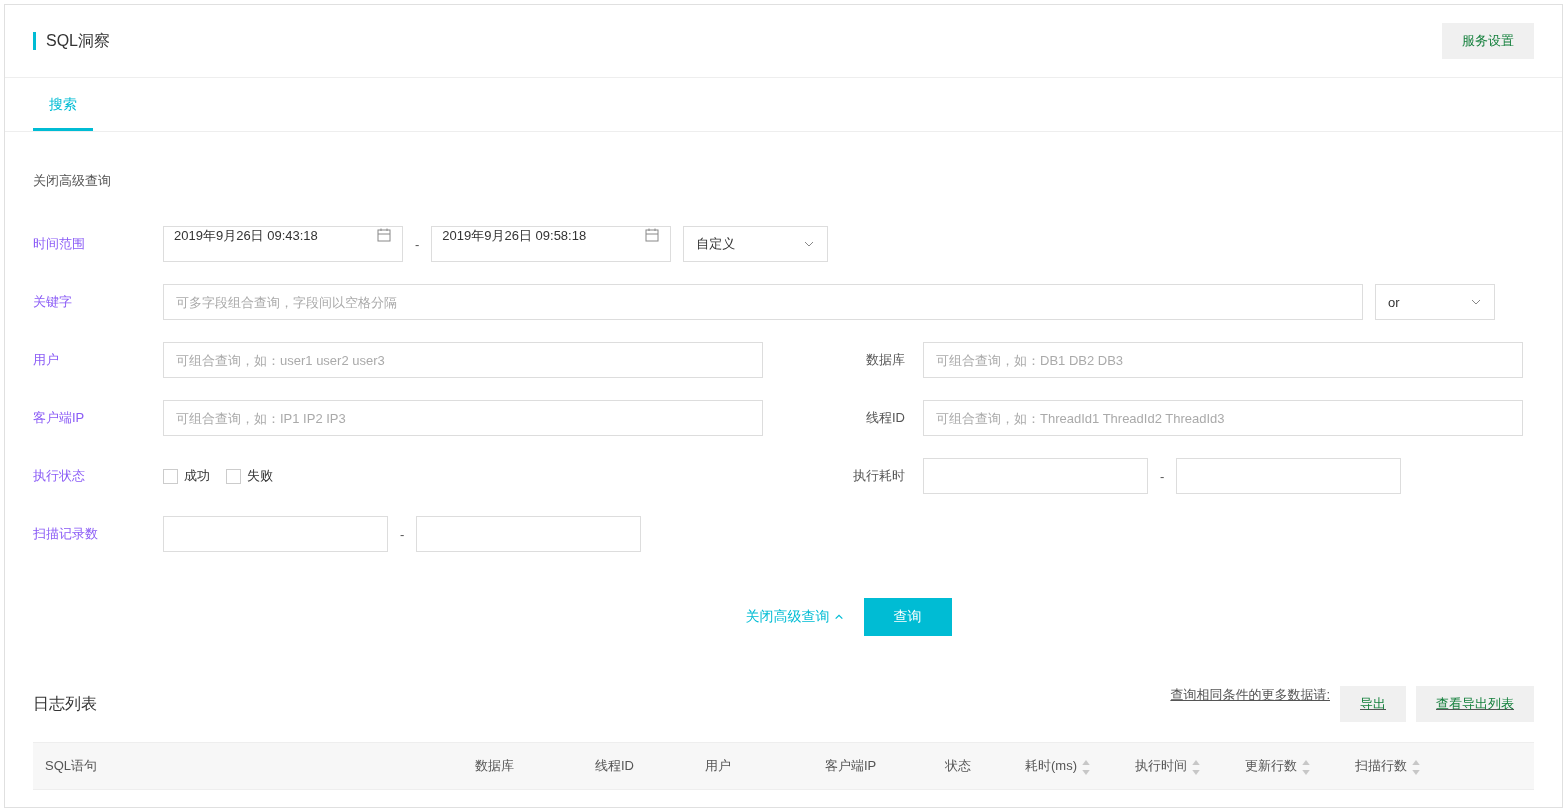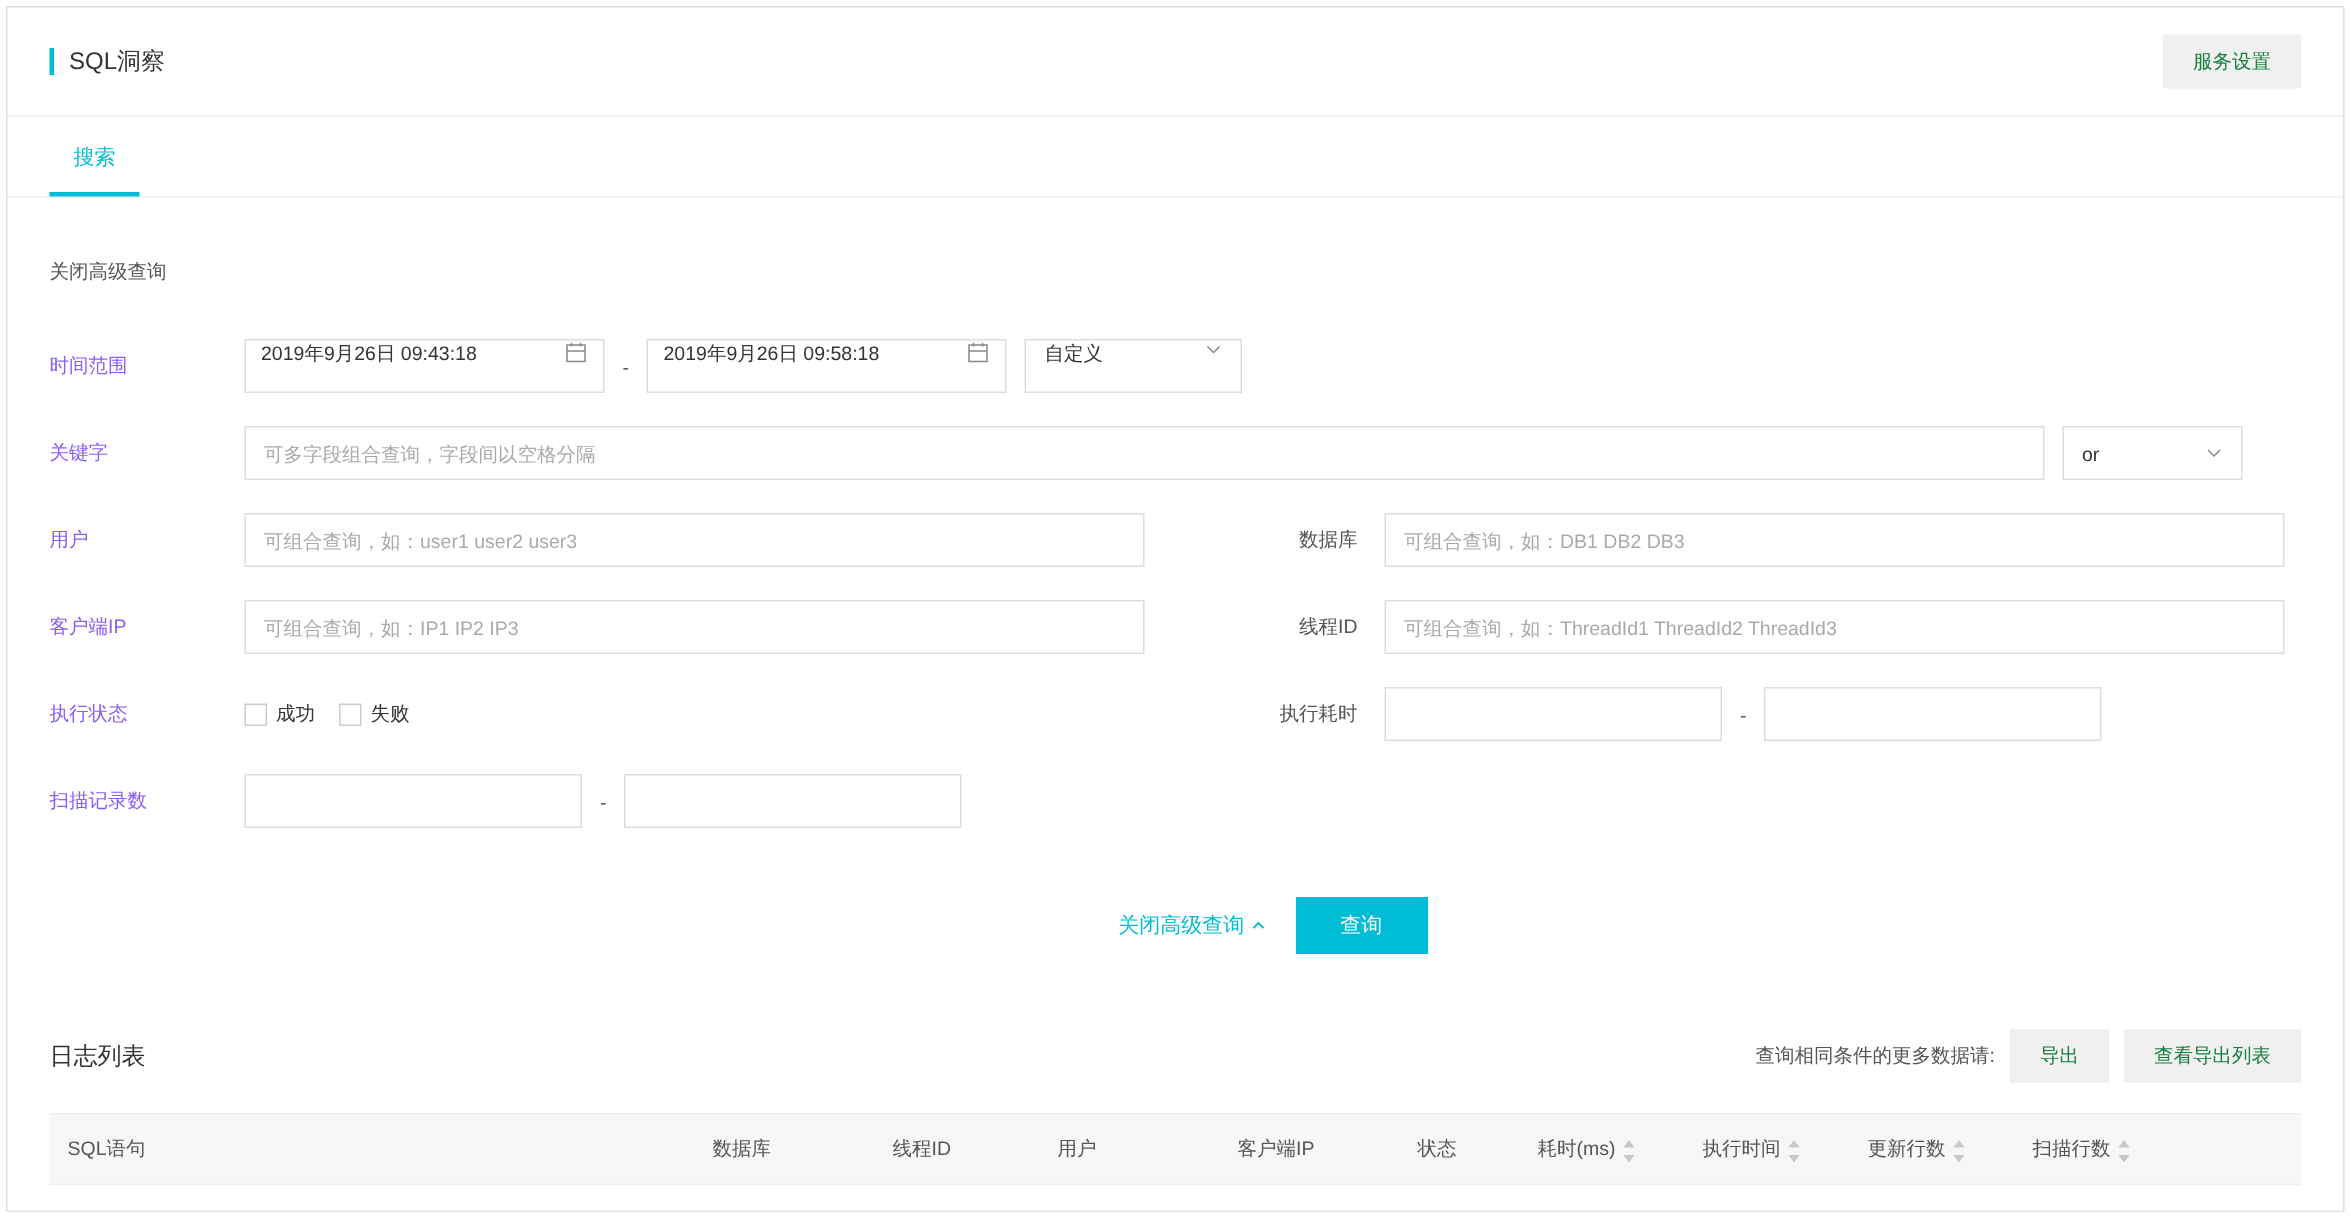--- a/index.html
+++ b/index.html
@@ -16,21 +16,21 @@
 .tab { display: inline-block; padding: 18px 16px 14px; color: #00bcd4; font-size: 14px; border-bottom: 3px solid #00bcd4; cursor: pointer; }
 
 .content { padding: 40px 28px 20px; }
 .section-label { font-size: 13px; color: #555; margin-bottom: 36px; }
 
 .form-row { display: flex; align-items: center; margin-bottom: 22px; gap: 0; }
 .field-label { width: 130px; padding-right: 18px; font-size: 13px; color: #8b5cf6; flex-shrink: 0; }
 .field-label-r { width: 100px; text-align: right; padding-right: 18px; font-size: 13px; color: #555; flex-shrink: 0; }
 
 .input-date { border: 1px solid #ddd; height: 36px; width: 240px; padding: 0 10px; display: flex; align-items: flex-start; justify-content: space-between; font-size: 13px; color: #333; cursor: pointer; }
-.input-sel { border: 1px solid #ddd; height: 36px; width: 145px; padding: 0 12px; display: flex; justify-content: space-between; font-size: 13px; color: #333; cursor: pointer; }
+.input-sel { border: 1px solid #ddd; height: 36px; width: 145px; padding: 0 12px; display: flex; align-items: center; justify-content: space-between; font-size: 13px; color: #333; cursor: pointer; }
 .dash { padding: 0 12px; color: #555; }
 
 .input-text { border: 1px solid #ddd; height: 36px; padding: 0 12px; font-size: 13px; color: #333; background: #fff; }
 .input-text::placeholder { color: #aaa; }
 .w-full-kw { width: 1200px; }
 .w-sel-or { border: 1px solid #ddd; height: 36px; width: 120px; padding: 0 12px; display: flex; align-items: center; justify-content: space-between; font-size: 13px; color: #333; cursor: pointer; margin-left: 12px; }
 
 .row-2col { display: flex; align-items: center; margin-bottom: 22px; }
 .col { display: flex; align-items: center; }
 .col-left { width: 730px; }
@@ -39,21 +39,21 @@
 
 .checkbox { width: 15px; height: 15px; border: 1px solid #ccc; background: #fff; display: inline-block; vertical-align: middle; cursor: pointer; }
 .chk-wrap { display: inline-flex; align-items: center; gap: 6px; margin-right: 16px; font-size: 13px; color: #333; }
 
 .actions { display: flex; justify-content: center; align-items: center; gap: 20px; margin-top: 46px; padding-left: 130px; }
 .link-toggle { color: #00bcd4; font-size: 14px; cursor: pointer; display: inline-flex; align-items: center; gap: 4px; }
 .btn-primary { background: #00bcd4; color: #fff; border: none; padding: 10px 30px; font-size: 14px; cursor: pointer; }
 
 .list-header { display: flex; justify-content: space-between; align-items: center; padding: 30px 28px 10px; }
 .list-title { font-size: 16px; color: #333; }
-.list-right { display: flex; align-items: center; gap: 10px; font-size: 13px; color: #555; }
+.list-right { display: flex; align-items: flex-start; gap: 10px; font-size: 13px; color: #555; text-decoration: underline; }
 
 .table { width: calc(100% - 56px); margin: 10px 28px 0; }
 .thead { display: flex; background: #f7f7f7; border-top: 1px solid #eee; border-bottom: 1px solid #eee; }
 .th { padding: 14px 12px; font-size: 13px; color: #555; display: flex; align-items: center; gap: 4px; }
 .th-sql { width: 430px; }
 .th-md { width: 120px; }
 .th-sm { width: 110px; }
 
 .icon-cal { width: 16px; height: 16px; }
 .icon-chev { width: 12px; height: 12px; }

